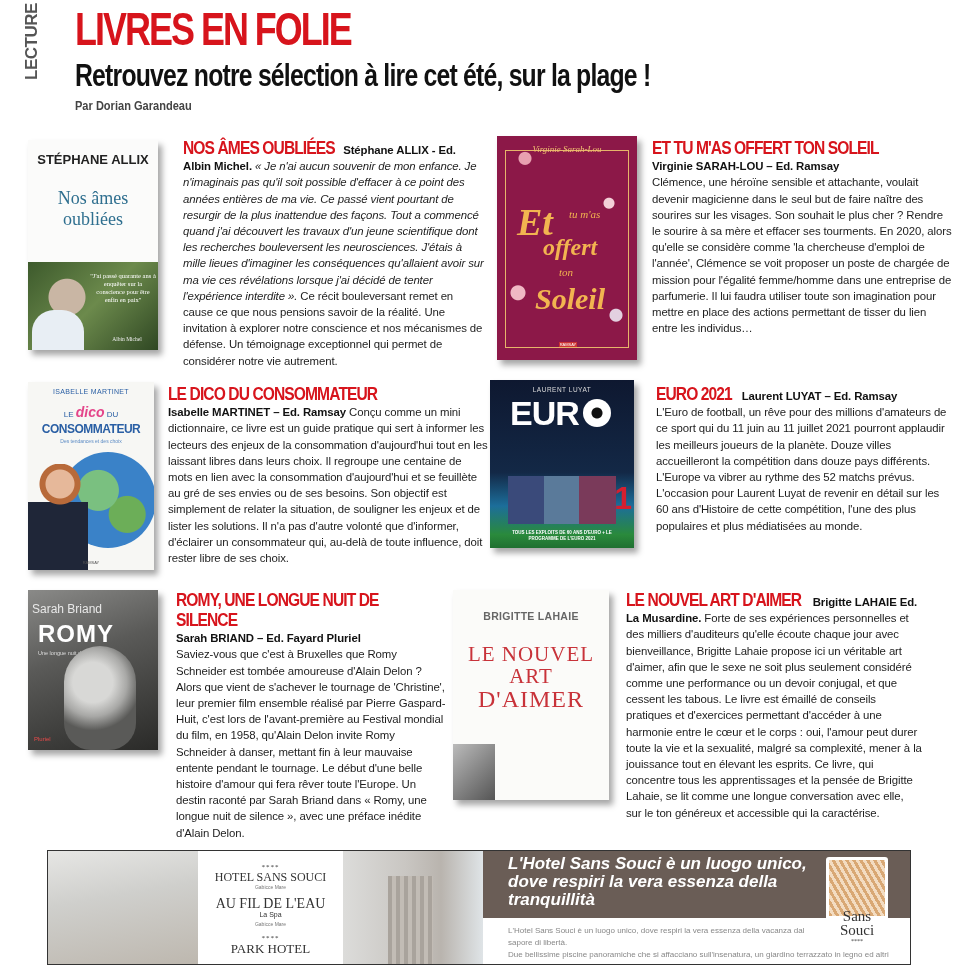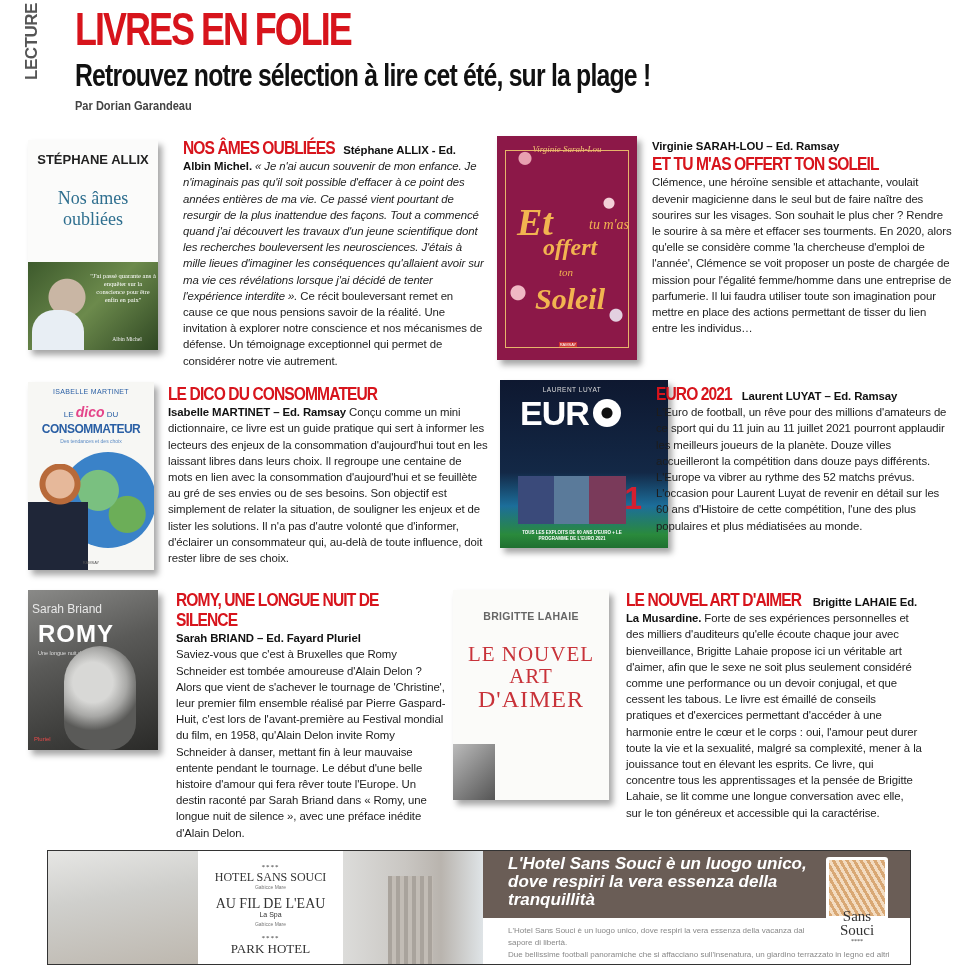--- a/index.html
+++ b/index.html
@@ -120,30 +120,30 @@
     <span class="head">NOS ÂMES OUBLIÉES</span>
     <span class="credit">Stéphane ALLIX - Ed. Albin Michel.</span>
     <span class="quote">« Je n'ai aucun souvenir de mon enfance. Je n'imaginais pas qu'il soit possible d'effacer à ce point des années entières de ma vie. Ce passé vient pourtant de resurgir de la plus inattendue des façons. Tout a commencé quand j'ai découvert les travaux d'un jeune scientifique dont les recherches bouleversent les neurosciences. J'étais à mille lieues d'imaginer les conséquences qu'allaient avoir sur ma vie ces révélations lorsque j'ai décidé de tenter l'expérience interdite ».</span><span> Ce récit bouleversant remet en cause ce que nous pensions savoir de la réalité. Une invitation à explorer notre conscience et nos mécanismes de défense. Un témoignage exceptionnel qui permet de considérer notre vie autrement.</span>
   </p>
 </div>
 
 <div class="cover" style="left:497px; top:136px; width:140px; height:224px; background:radial-gradient(circle at 20% 10%, #e8a0b0 0 6px, transparent 7px), radial-gradient(circle at 80% 30%, #f3d0d8 0 5px, transparent 6px), radial-gradient(circle at 15% 70%, #f0b8c4 0 7px, transparent 8px), radial-gradient(circle at 85% 80%, #e3d0e0 0 6px, transparent 7px), #8c1848;">
   <div style="position:absolute; left:8px; top:14px; width:124px; height:198px; border:1px solid #e6b46a;"></div>
   <div style="position:absolute; left:0; top:8px; width:140px; text-align:center; font-family:'Liberation Serif',serif; font-style:italic; font-size:9px; color:#f0c070;">Virginie Sarah-Lou</div>
   <div style="position:absolute; left:20px; top:64px; font-family:'Liberation Serif',serif; font-style:italic; font-weight:bold; font-size:38px; color:#f2b450;">Et</div>
-  <div style="position:absolute; left:72px; top:81px; font-family:'Liberation Serif',serif; font-style:italic; font-size:14px; color:#f2b450;margin-left:20px;">tu m'as</div>
+  <div style="position:absolute; left:72px; top:72px; font-family:'Liberation Serif',serif; font-style:italic; font-size:11px; color:#f2b450;">tu m'as</div>
   <div style="position:absolute; left:46px; top:98px; font-family:'Liberation Serif',serif; font-style:italic; font-weight:bold; font-size:24px; color:#f2b450;">offert</div>
   <div style="position:absolute; left:62px; top:130px; font-family:'Liberation Serif',serif; font-style:italic; font-size:11px; color:#f2b450;">ton</div>
   <div style="position:absolute; left:38px; top:146px; font-family:'Liberation Serif',serif; font-style:italic; font-weight:bold; font-size:30px; color:#f2b450;">Soleil</div>
   <div style="position:absolute; left:62px; top:206px; width:18px; font-size:4px; color:#fff; background:#c33; text-align:center;">RAMSAY</div>
 </div>
 
 <div class="article" style="left:652px; top:138px; width:302px;">
+  <p><span class="head" style="margin-right:-40px;">ET TU M'AS OFFERT TON SOLEIL</span></p>
   <p><span class="credit">Virginie SARAH-LOU – Ed. Ramsay</span></p>
-  <p><span class="head" style="margin-right:-40px;">ET TU M'AS OFFERT TON SOLEIL</span></p>
   <p><span>Clémence, une héroïne sensible et attachante, voulait devenir magicienne dans le seul but de faire naître des sourires sur les visages. Son souhait le plus cher ? Rendre le sourire à sa mère et effacer ses tourments. En 2020, alors qu'elle se considère comme 'la chercheuse d'emploi de l'année', Clémence se voit proposer un poste de chargée de mission pour l'égalité femme/homme dans une entreprise de parfumerie. Il lui faudra utiliser toute son imagination pour mettre en place des actions permettant de tisser du lien entre les individus…</span></p>
 </div>
 
 <div class="cover" style="left:28px; top:382px; width:126px; height:188px; background:#f7f7f4;">
   <div style="position:absolute; left:0; top:6px; width:126px; text-align:center; font-size:7px; color:#2a5fa4; letter-spacing:0.3px;">ISABELLE MARTINET</div>
   <div style="position:absolute; left:0; top:22px; width:126px; text-align:center; color:#2a5fa4; font-size:8px;">
     <span>LE</span>
     <span style="color:#e4458a; font-style:italic; font-weight:bold; font-size:14px;">dico</span>
     <span>DU</span>
   </div>
@@ -152,21 +152,21 @@
   <div style="position:absolute; left:32px; top:70px; width:96px; height:96px; border-radius:50%; background:radial-gradient(circle at 40% 40%, #7ac080 0 20px, transparent 21px), radial-gradient(circle at 70% 65%, #6cae58 0 18px, transparent 19px), #3a82c8;"></div>
   <div style="position:absolute; left:0; top:82px; width:60px; height:106px; background:radial-gradient(circle at 32px 20px, #e6b89a 0 14px, #b86a3a 15px 20px, transparent 21px), linear-gradient(#fff0 0 38px, #1f2638 38px);"></div>
   <div style="position:absolute; left:0; top:178px; width:126px; text-align:center; color:#555; font-size:4px;">RAMSAY</div>
 </div>
 
 <div class="article" style="left:168px; top:384px; width:320px;">
   <p><span class="head">LE DICO DU CONSOMMATEUR</span></p>
   <p><span class="credit">Isabelle MARTINET  – Ed. Ramsay</span><span> Conçu comme un mini dictionnaire, ce livre est un guide pratique qui sert à informer les lecteurs des enjeux de la consommation d'aujourd'hui tout en les laissant libres dans leurs choix. Il regroupe une centaine de mots en lien avec la consommation d'aujourd'hui et se feuillète au gré de ses envies ou de ses besoins. Son objectif est simplement de relater la situation, de souligner les enjeux et de lister les solutions. Il n'a pas d'autre volonté que d'informer, d'éclairer un consommateur qui, au-delà de toute influence, doit rester libre de ses choix.</span></p>
 </div>
 
-<div class="cover" style="left:500px; top:380px; width:168px; height:168px; background:linear-gradient(#0e1830 0%, #132846 55%, #1c6e9a 75%, #2a8a3c 92%, #1f7030 100%);">
+<div class="cover" style="left:490px; top:380px; width:144px; height:168px; background:linear-gradient(#0e1830 0%, #132846 55%, #1c6e9a 75%, #2a8a3c 92%, #1f7030 100%);">
   <div style="position:absolute; left:0; top:6px; width:144px; text-align:center; color:#ddd; font-size:6.5px; letter-spacing:0.5px;">LAURENT LUYAT</div>
   <div style="position:absolute; left:20px; top:14px;">
     <span style="color:#fff; font-weight:bold; font-size:34px; letter-spacing:-1px;">EUR</span>
     <span style="display:inline-block; width:28px; height:28px; border-radius:50%; background:radial-gradient(circle at 50% 50%, #111 0 5px, #fff 6px); vertical-align:-2px;"></span>
   </div>
   <div style="position:absolute; left:0; top:52px; width:144px; text-align:right; color:#d42030; font-weight:bold; font-size:32px; letter-spacing:2px;margin-top:48px;">2021</div>
   <div style="position:absolute; left:18px; top:96px; width:108px; height:48px; background:linear-gradient(90deg,#3a4a7a 0 33%, #5a7a9a 33% 66%, #7a3a5a 66%);"></div>
   <div style="position:absolute; left:10px; top:150px; width:124px; text-align:center; color:#fff; font-weight:bold; font-size:4.5px; line-height:6px;">TOUS LES EXPLOITS DE 60 ANS D'EURO + LE PROGRAMME DE L'EURO 2021</div>
 </div>
 
@@ -228,16 +228,16 @@
     <div class="ad-logo">
       <div class="ad-logo-pattern"></div>
       <div class="ad-logo-text">
         <div>Sans</div>
         <div>Souci</div>
         <div style="font-size:6px; line-height:8px;">****</div>
       </div>
     </div>
     <div class="ad-body">
       <div>L'Hotel Sans Souci è un luogo unico, dove respiri la vera essenza della vacanza dal sapore di libertà.</div>
-      <div style="width:400px; white-space:nowrap;">Due bellissime football panoramiche che si affacciano sull'insenatura, un giardino terrazzato in legno ed altri</div>
+      <div style="width:400px; white-space:nowrap;">Due bellissime piscine panoramiche che si affacciano sull'insenatura, un giardino terrazzato in legno ed altri</div>
     </div>
   </div>
 </div>
 
 </body></html>

